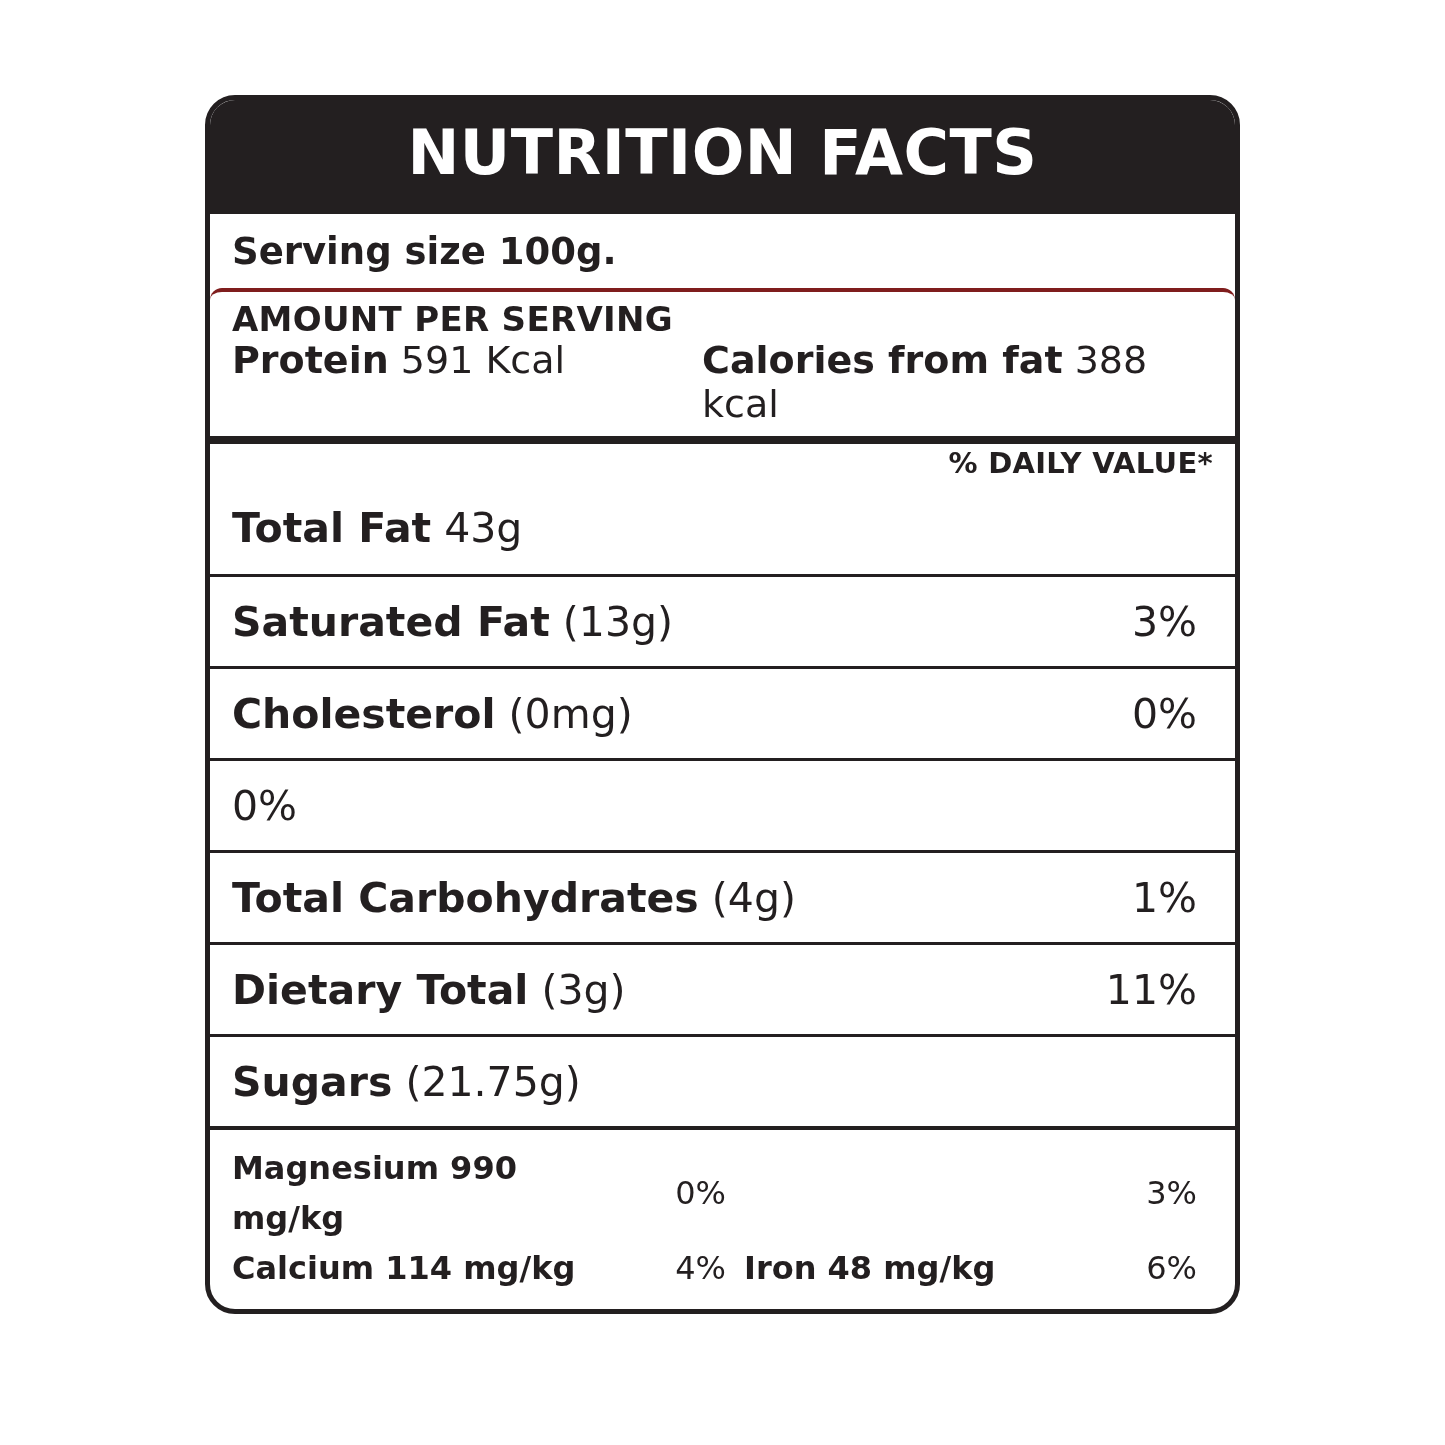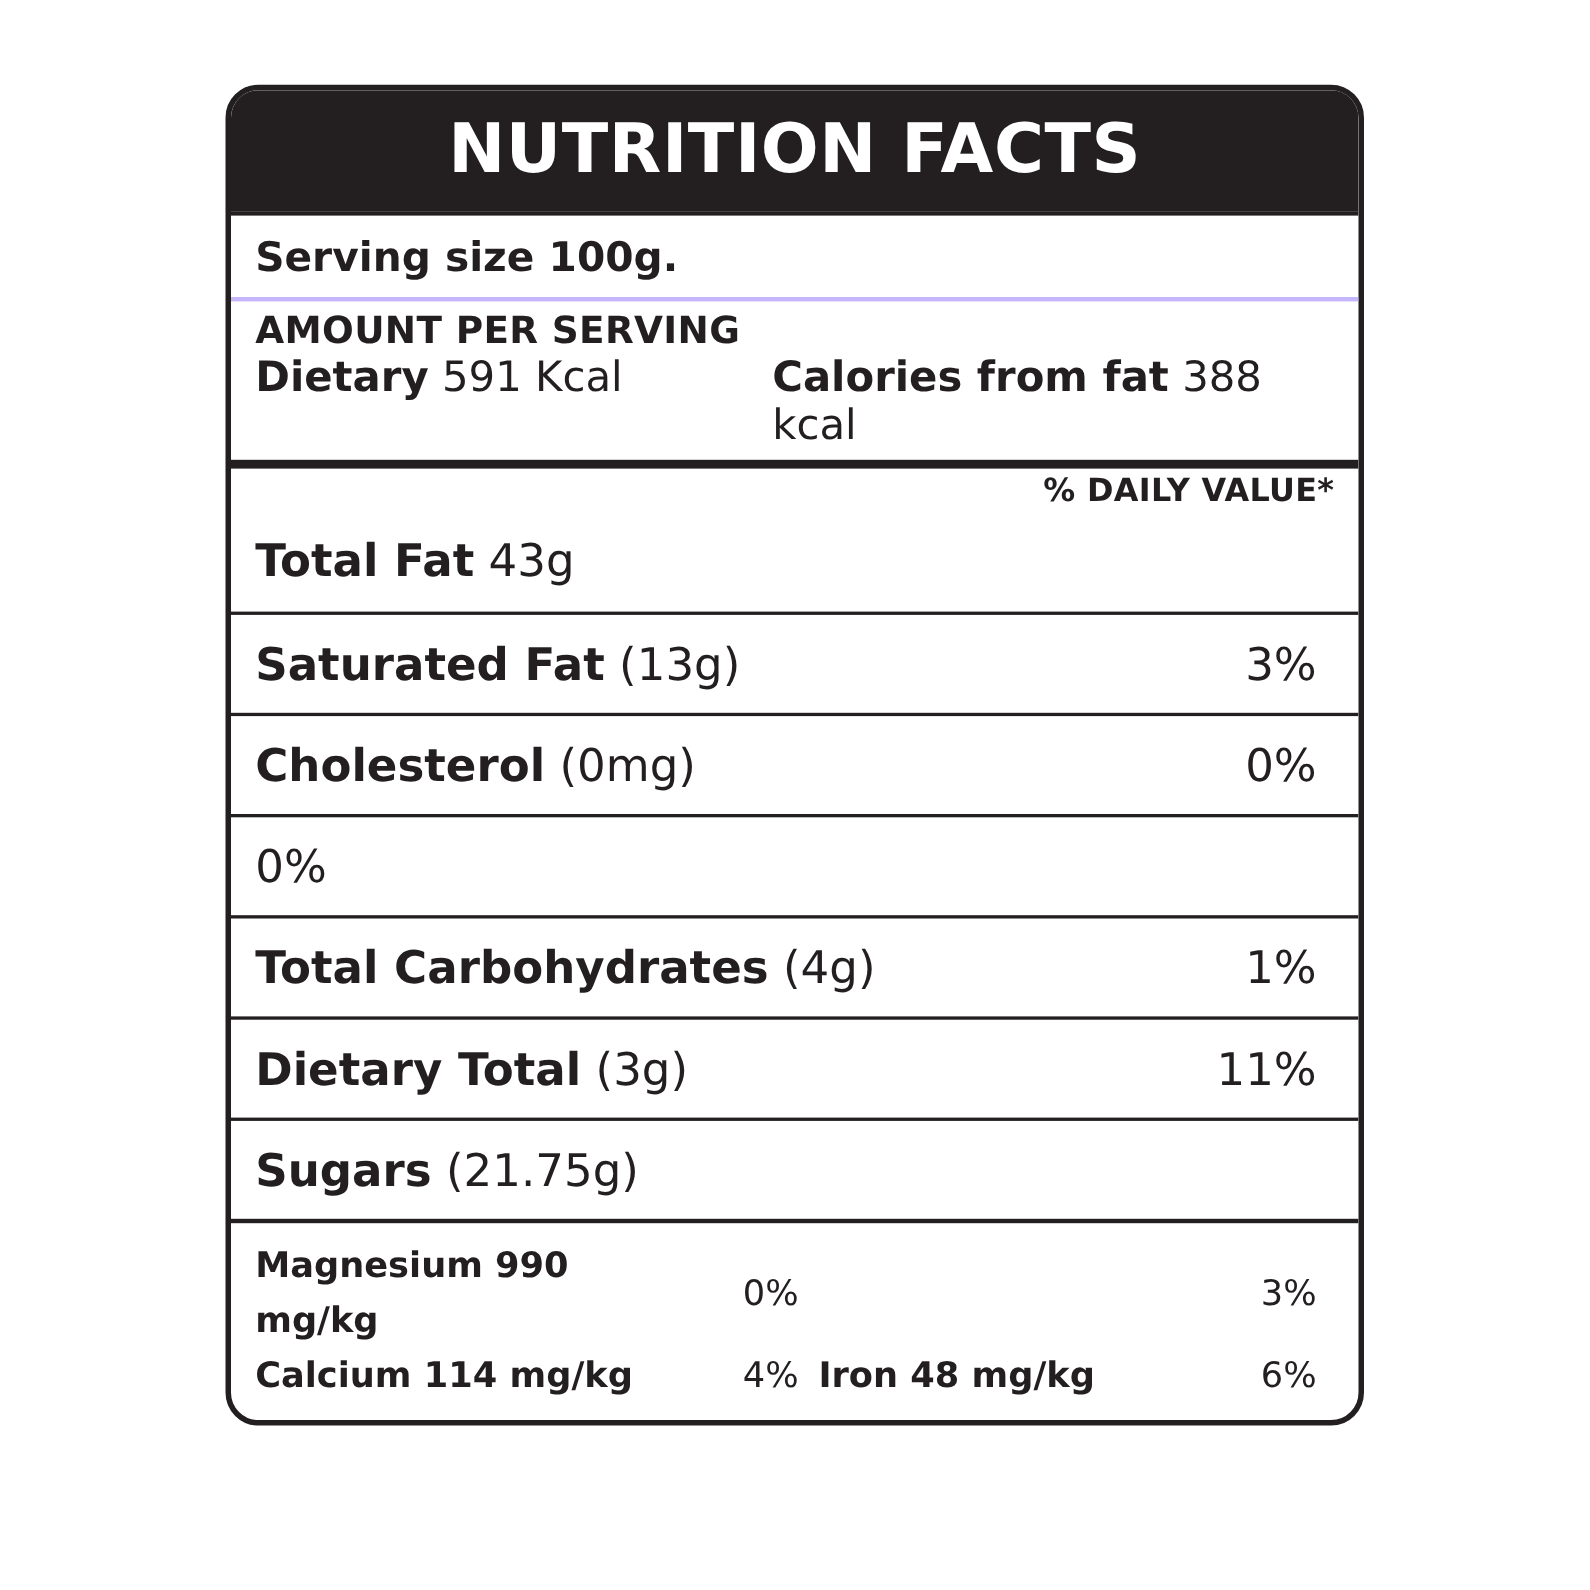--- a/index.html
+++ b/index.html
@@ -11,21 +11,21 @@
     width: 1445px;
     height: 1445px;
     font-family: "DejaVu Sans", sans-serif;
     color: #231f20;
     -webkit-font-smoothing: antialiased;
   }
 
   .label-wrap {
     position: absolute;
     left: 205px;
-    top: 77px;
+    top: 95px;
     width: 1035px;
   }
 
   .panel {
     border: 5px solid #231f20;
     border-radius: 30px;
     overflow: hidden;
     background: #ffffff;
     box-sizing: border-box;
   }
@@ -53,21 +53,22 @@
 
   .serving-row {
     height: 78px;
     font-size: 37px;
     font-weight: bold;
   }
 
   .amount-row {
     padding: 8px 22px 4px 22px;
     display: block;
-    border-top: 4px solid #c4b5fd;
+    border-top: 4px solid #7f1d1d;
+    border-radius: 12px;
   }
   .amount-head {
     font-size: 34px;
     font-weight: bold;
     letter-spacing: 0.3px;
     line-height: 1.15;
   }
   .cal-line {
     display: flex;
     align-items: baseline;
@@ -140,21 +141,21 @@
     <div class="title-bar">NUTRITION FACTS</div>
 
     <div class="row serving-row">
       <span>Serving size 100g.</span>
     </div>
 
     <div class="amount-row">
       <div class="amount-head">AMOUNT PER SERVING</div>
       <div class="cal-line">
         <span class="cal-left">
-          <span class="b">Dietary</span>
+          <span class="b">Protein</span>
           <span class="n">591 Kcal</span>
         </span>
         <span class="cal-right">
           <span class="b">Calories from fat</span>
           <span class="n">388 kcal</span>
         </span>
       </div>
     </div>
 
     <div class="dv-row">% DAILY VALUE*</div>

